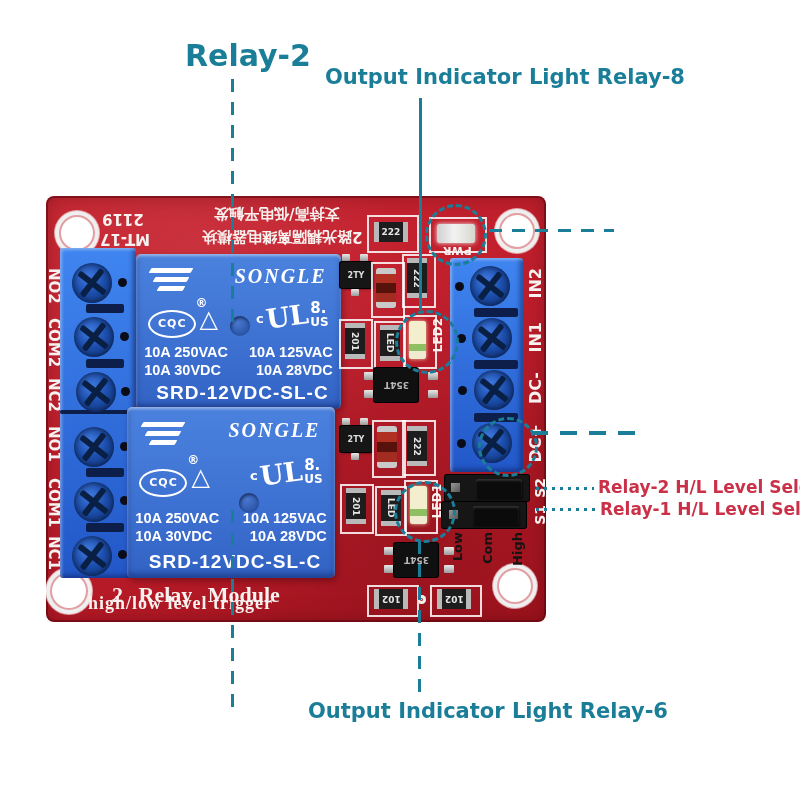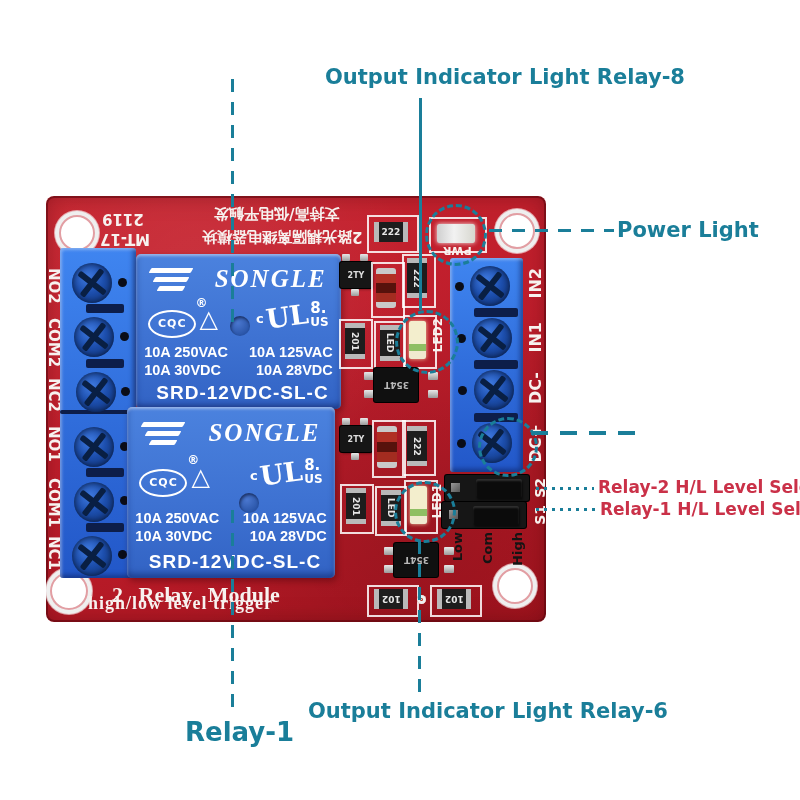--- a/index.html
+++ b/index.html
@@ -60,21 +60,21 @@
   .tdot{position:absolute;border-radius:50%;background:#0a0d18;}
 
   
   .relay{position:absolute;border-radius:5px;color:#fff;
     background:linear-gradient(180deg,var(--relay1) 0%,#3e72d2 55%,var(--relay2) 100%);
     box-shadow:inset 0 2px 3px rgba(255,255,255,.45), inset 0 -4px 6px rgba(10,25,90,.5), 2px 3px 6px rgba(60,0,8,.4);}
   .stripes{position:absolute;left:7%;top:9%;}
   .stripe{height:5px;background:#fff;margin-bottom:4px;transform:skewX(-30deg);border-radius:1px;}
   .rmark{position:absolute;left:29%;top:27%;font-size:12px;font-weight:bold;}
   .rname{position:absolute;right:7%;top:7%;font-family:"Liberation Serif",serif;font-style:italic;
-    font-weight:bold;font-size:25px;letter-spacing:2px;}
+    font-weight:bold;font-size:20px;letter-spacing:2px;}
   .cqc{position:absolute;left:6%;top:36%;width:44px;height:24px;border:2px solid #fff;border-radius:50%;
     display:flex;align-items:center;justify-content:center;font-size:11px;font-weight:bold;letter-spacing:1px;}
   .tri{position:absolute;left:31%;top:34%;font-size:24px;line-height:1;}
   .dimple{position:absolute;width:20px;height:20px;border-radius:50%;
     background:radial-gradient(circle at 40% 35%, #4a77cf, #2a55a8 70%);box-shadow:inset 1px 2px 3px rgba(0,0,20,.5);}
   .ulwrap{position:absolute;right:6%;top:30%;display:flex;align-items:flex-start;}
   .ulc{font-size:13px;font-weight:bold;margin-top:10px;}
   .ulmark{font-size:27px;font-weight:bold;font-family:"DejaVu Serif",serif;transform:rotate(-8deg);margin:0 2px;}
   .ulr{display:flex;flex-direction:column;line-height:1;}
   .ul8{font-size:15px;font-weight:bold;}
@@ -332,38 +332,37 @@
     <div class="jlabel vup" style="left:486px;top:282px;">S2</div>
     <div class="jlabel vup" style="left:486px;top:309px;">S1</div>
     <div class="jcol vup" style="left:404px;top:336px;">Low</div>
     <div class="jcol vup" style="left:434px;top:336px;">Com</div>
     <div class="jcol vup" style="left:464px;top:336px;">High</div>
 
     <div class="silk" style="left:66px;top:386px;font-size:22px;font-family:'Liberation Serif',serif;word-spacing:10px;">2 Relay Module</div>
     <div class="silk" style="left:42px;top:397px;font-size:18px;font-family:'Liberation Serif',serif;letter-spacing:1px;">high/low level trigger</div>
   </div>
 
+  <div class="lbl" style="left:185px;top:38px;font-size:30px;">Relay-2</div>
   <div class="vdash" style="left:231px;top:79px;height:251px;"></div>
 
   <div class="lbl" style="left:325px;top:65px;font-size:21px;">Output Indicator Light Relay-8</div>
   <div class="vsolid" style="left:419px;top:98px;height:212px;"></div>
   <div class="dcirc" style="left:395px;top:310px;width:58px;height:58px;"></div>
 
   <div class="dcirc" style="left:425px;top:204px;width:56px;height:56px;"></div>
   <div class="hdash" style="left:489px;top:229px;width:125px;"></div>
-  <div class="lbl" style="left:617px;top:218px;font-size:21px;">Power Light</div>
 
   <div class="dcirc" style="left:478px;top:417px;width:54px;height:54px;"></div>
   <div class="hdash thick" style="left:531px;top:431px;width:106px;"></div>
 
   <div class="hdot" style="left:536px;top:487px;width:58px;"></div>
   <div class="lbl red" style="left:598px;top:477px;font-size:17px;">Relay-2 H/L Level Selection</div>
   <div class="hdot" style="left:536px;top:508px;width:61px;"></div>
   <div class="lbl red" style="left:600px;top:499px;font-size:17px;">Relay-1 H/L Level Selection</div>
 
   <div class="dcirc" style="left:394px;top:481px;width:56px;height:56px;"></div>
   <div class="vdash" style="left:418px;top:541px;height:157px;"></div>
   <div class="lbl" style="left:308px;top:699px;font-size:21px;">Output Indicator Light Relay-6</div>
 
   <div class="vdash" style="left:231px;top:510px;height:205px;"></div>
-  <div class="lbl" style="left:185px;top:717px;font-size:26px;">Relay-1</div>
 
 </div>
 
 </body></html>

